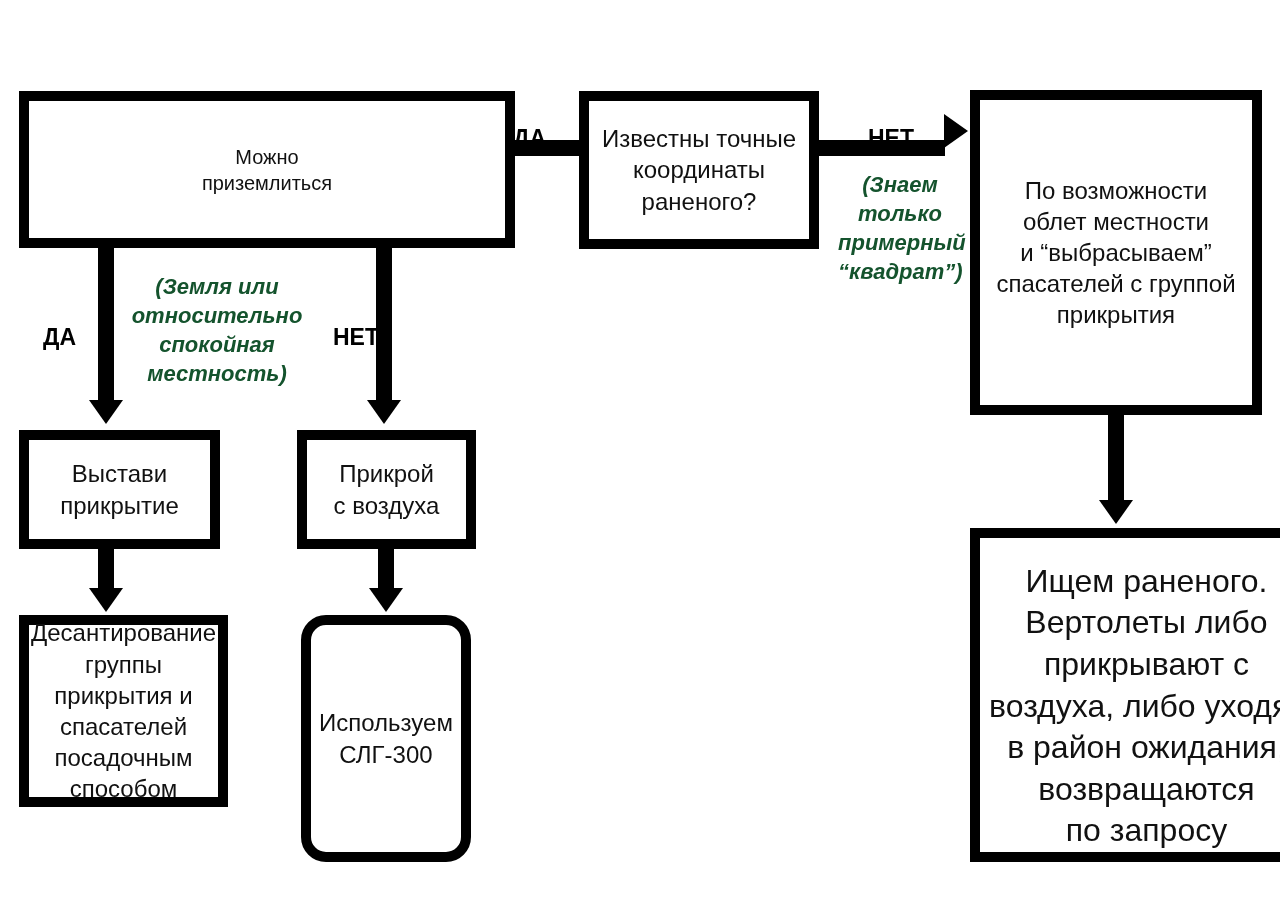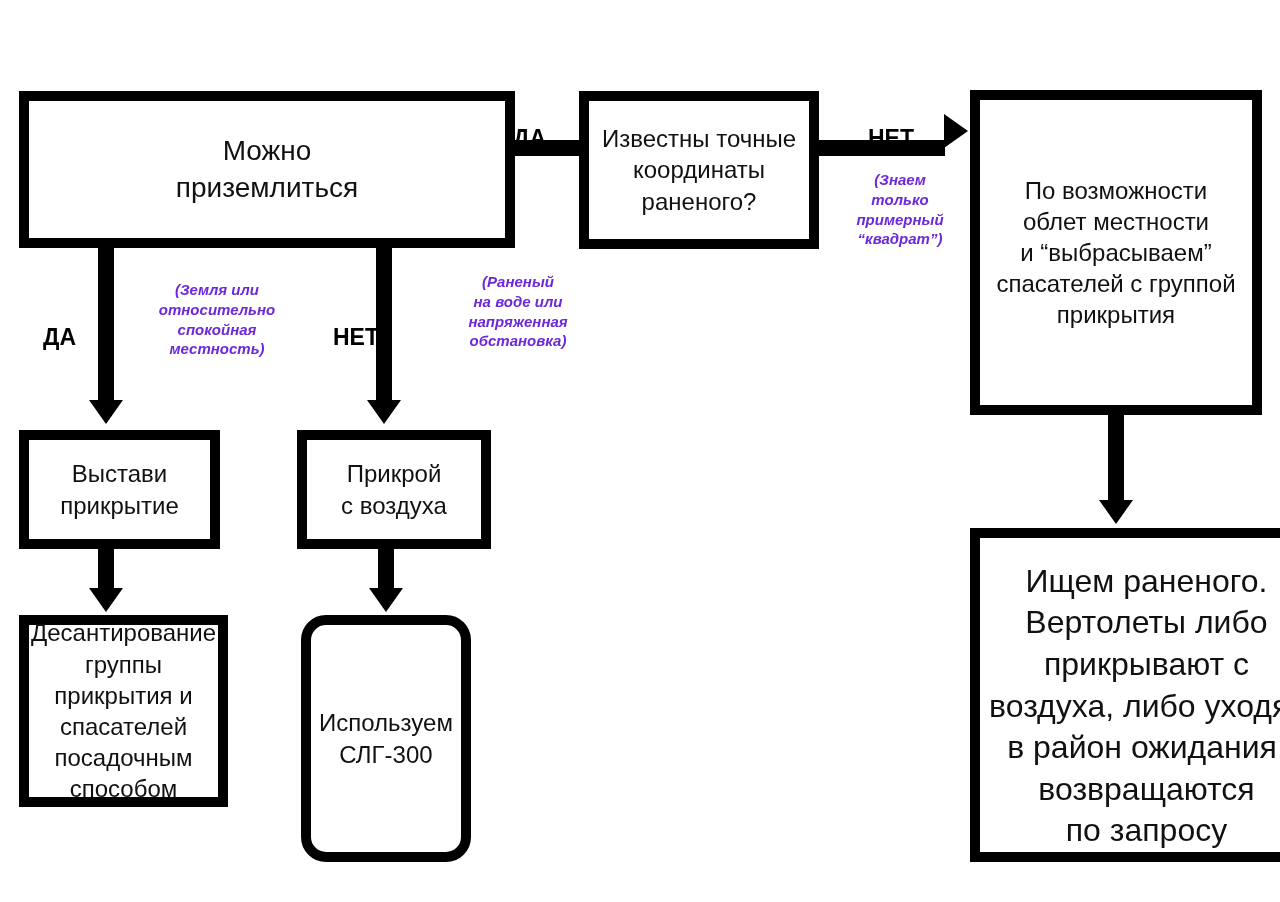--- a/index.html
+++ b/index.html
@@ -30,24 +30,24 @@
     color: #111111;
     line-height: 1.30;
     z-index: 3;
   }
   .node .txt {
     display: block;
     white-space: pre-line;
     padding: 0 6px;
   }
   #node-decision      { left: 579px;  top: 91px;  width: 240px; height: 158px; font-size: 24px; }
-  #node-can-land      { left: 19px;   top: 91px;  width: 496px; height: 157px; font-size: 28px; }
+  #node-can-land      { left: 19px;   top: 91px;  width: 496px; height: 157px; font-size: 20px; }
   #node-flyover       { left: 970px;  top: 90px;  width: 292px; height: 325px; font-size: 24px; }
   #node-set-cover     { left: 19px;   top: 430px; width: 201px; height: 119px; font-size: 24px; }
-  #node-cover-air     { left: 297px;  top: 430px; width: 194px; height: 119px; font-size: 24px; }
+  #node-cover-air     { left: 297px;  top: 430px; width: 179px; height: 119px; font-size: 24px; }
   #node-landing-drop  { left: 19px;   top: 615px; width: 209px; height: 192px; font-size: 24px; }
   #node-slg300        { left: 301px;  top: 615px; width: 170px; height: 247px; font-size: 24px; border-radius: 25px; }
   #node-search        { left: 970px;  top: 528px; width: 353px; height: 334px; font-size: 32px; align-items: flex-end; }
 
   
   .vline, .hline {
     position: absolute;
     background: #000000;
     z-index: 2;
   }
@@ -80,22 +80,22 @@
     font-size: 23px;
     color: #000000;
     z-index: 4;
     white-space: nowrap;
     margin-top: 14px;
   }
   .edge-note {
     position: absolute;
     font-style: italic;
     font-weight: bold;
-    font-size: 15px;
-    color: #6d28d9;
+    font-size: 22px;
+    color: #14532d;
     z-index: 4;
     text-align: center;
     line-height: 1.32;
     white-space: pre-line;
   }
 </style>
 </head>
 <body>
 
 <div id="canvas">
@@ -161,32 +161,28 @@
   <div class="arrow-right" style="left:944px; top:114px;"></div>
   <div class="edge-label" style="left:868px; top:111px;">НЕТ</div>
   <div class="edge-note" style="left:838px; top:170px; width:124px;">(Знаем
 только
 примерный
 “квадрат”)</div>
 
   <div class="vline" style="left:98px; top:244px; width:16px; height:160px;"></div>
   <div class="arrow-down" style="left:89px; top:400px;"></div>
   <div class="edge-label" style="left:43px; top:310px;">ДА</div>
-  <div class="edge-note" style="left:124px; top:272px; width:186px;margin-top:8px;">(Земля или
+  <div class="edge-note" style="left:124px; top:272px; width:186px;">(Земля или
 относительно
 спокойная
 местность)</div>
 
   <div class="vline" style="left:376px; top:244px; width:16px; height:160px;"></div>
   <div class="arrow-down" style="left:367px; top:400px;"></div>
   <div class="edge-label" style="left:333px; top:310px;">НЕТ</div>
-  <div class="edge-note" style="left:428px; top:272px; width:180px;">(Раненый
-на воде или
-напряженная
-обстановка)</div>
 
   <div class="vline" style="left:98px; top:546px; width:16px; height:46px;"></div>
   <div class="arrow-down" style="left:89px; top:588px;"></div>
 
   <div class="vline" style="left:378px; top:546px; width:16px; height:46px;"></div>
   <div class="arrow-down" style="left:369px; top:588px;"></div>
 
   <div class="vline" style="left:1108px; top:410px; width:16px; height:92px;"></div>
   <div class="arrow-down" style="left:1099px; top:500px;"></div>
 

